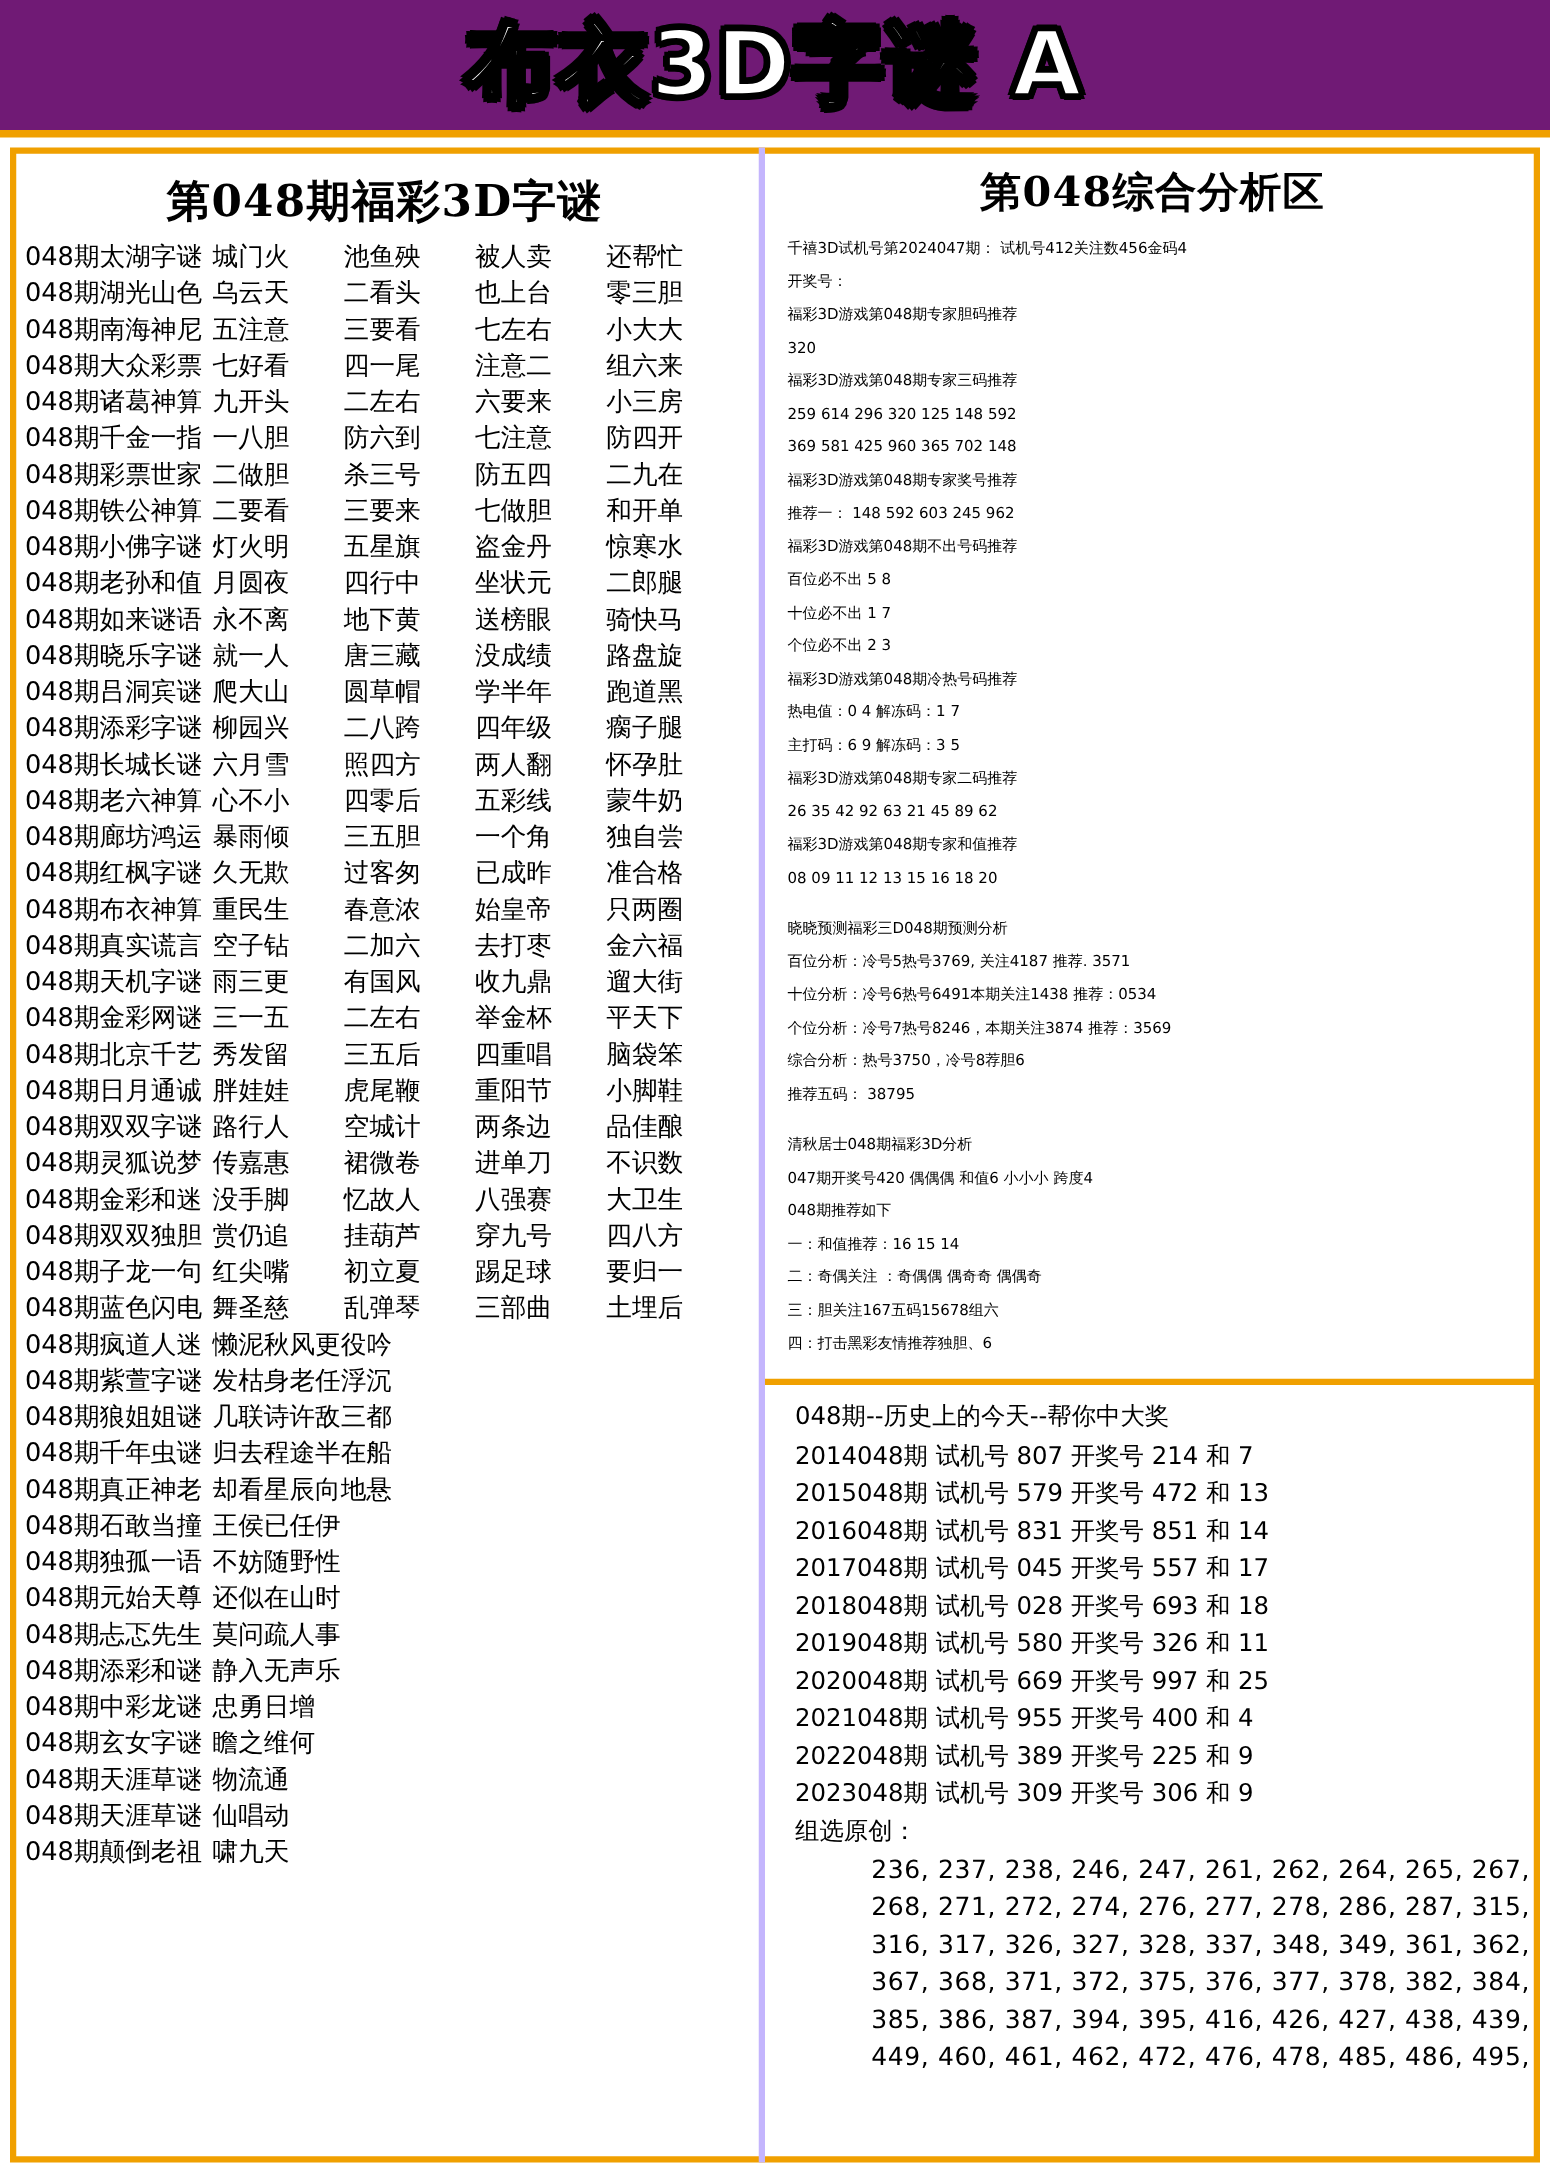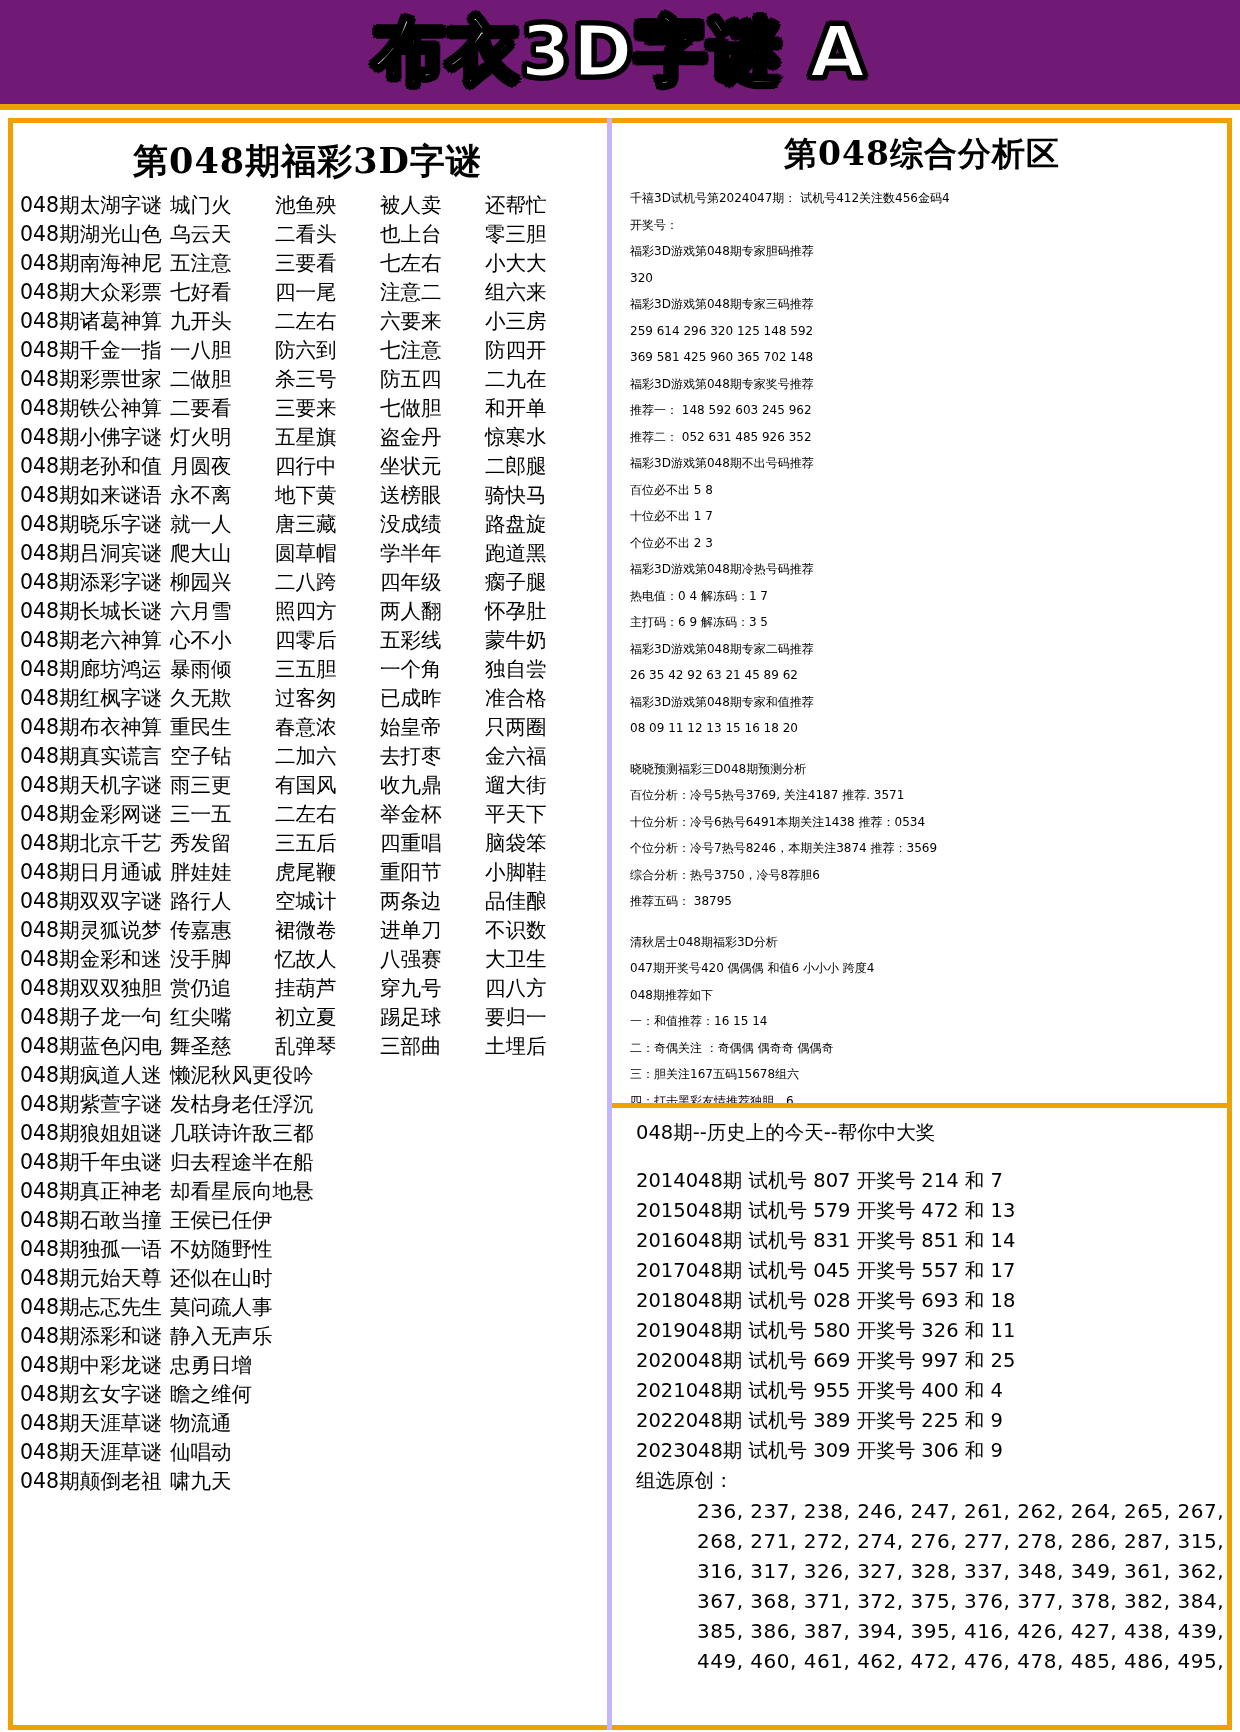--- a/index.html
+++ b/index.html
@@ -154,21 +154,21 @@
     padding-top: 10px;
   }
 
   .history {
     padding: 0 8px 0 24px;
     font-family: "DejaVu Sans", sans-serif;
     font-size: 19.5px;
     line-height: 30px;
   }
   .history .line { white-space: nowrap; }
-  .history .title { margin-bottom: 18px; }
+  .history .title { margin-bottom: 2px; }
   .zuxuan-nums {
     font-family: "DejaVu Sans", sans-serif;
     font-size: 20px;
     line-height: 30px;
     letter-spacing: 0.5px;
     text-align: right;
   }
 </style>
 </head>
 <body>
@@ -467,21 +467,20 @@
         <div class="analysis">
             <div class="line">千禧3D试机号第2024047期：  试机号412关注数456金码4</div>
             <div class="line">开奖号：</div>
             <div class="line">福彩3D游戏第048期专家胆码推荐</div>
             <div class="line">  320</div>
             <div class="line">福彩3D游戏第048期专家三码推荐</div>
             <div class="line">  259 614 296 320 125 148 592</div>
             <div class="line">  369 581 425 960 365 702 148</div>
             <div class="line">福彩3D游戏第048期专家奖号推荐</div>
             <div class="line">推荐一： 148 592 603 245 962</div>
-            <div class="line">推荐二： 052 631 485 926 352</div>
             <div class="line">福彩3D游戏第048期不出号码推荐</div>
             <div class="line">百位必不出 5 8</div>
             <div class="line">十位必不出 1 7</div>
             <div class="line">个位必不出 2 3</div>
             <div class="line">福彩3D游戏第048期冷热号码推荐</div>
             <div class="line">  热电值：0 4  解冻码：1 7</div>
             <div class="line">  主打码：6 9  解冻码：3 5</div>
             <div class="line">福彩3D游戏第048期专家二码推荐</div>
             <div class="line">  26 35 42 92 63 21 45 89 62</div>
             <div class="line">福彩3D游戏第048期专家和值推荐</div>

